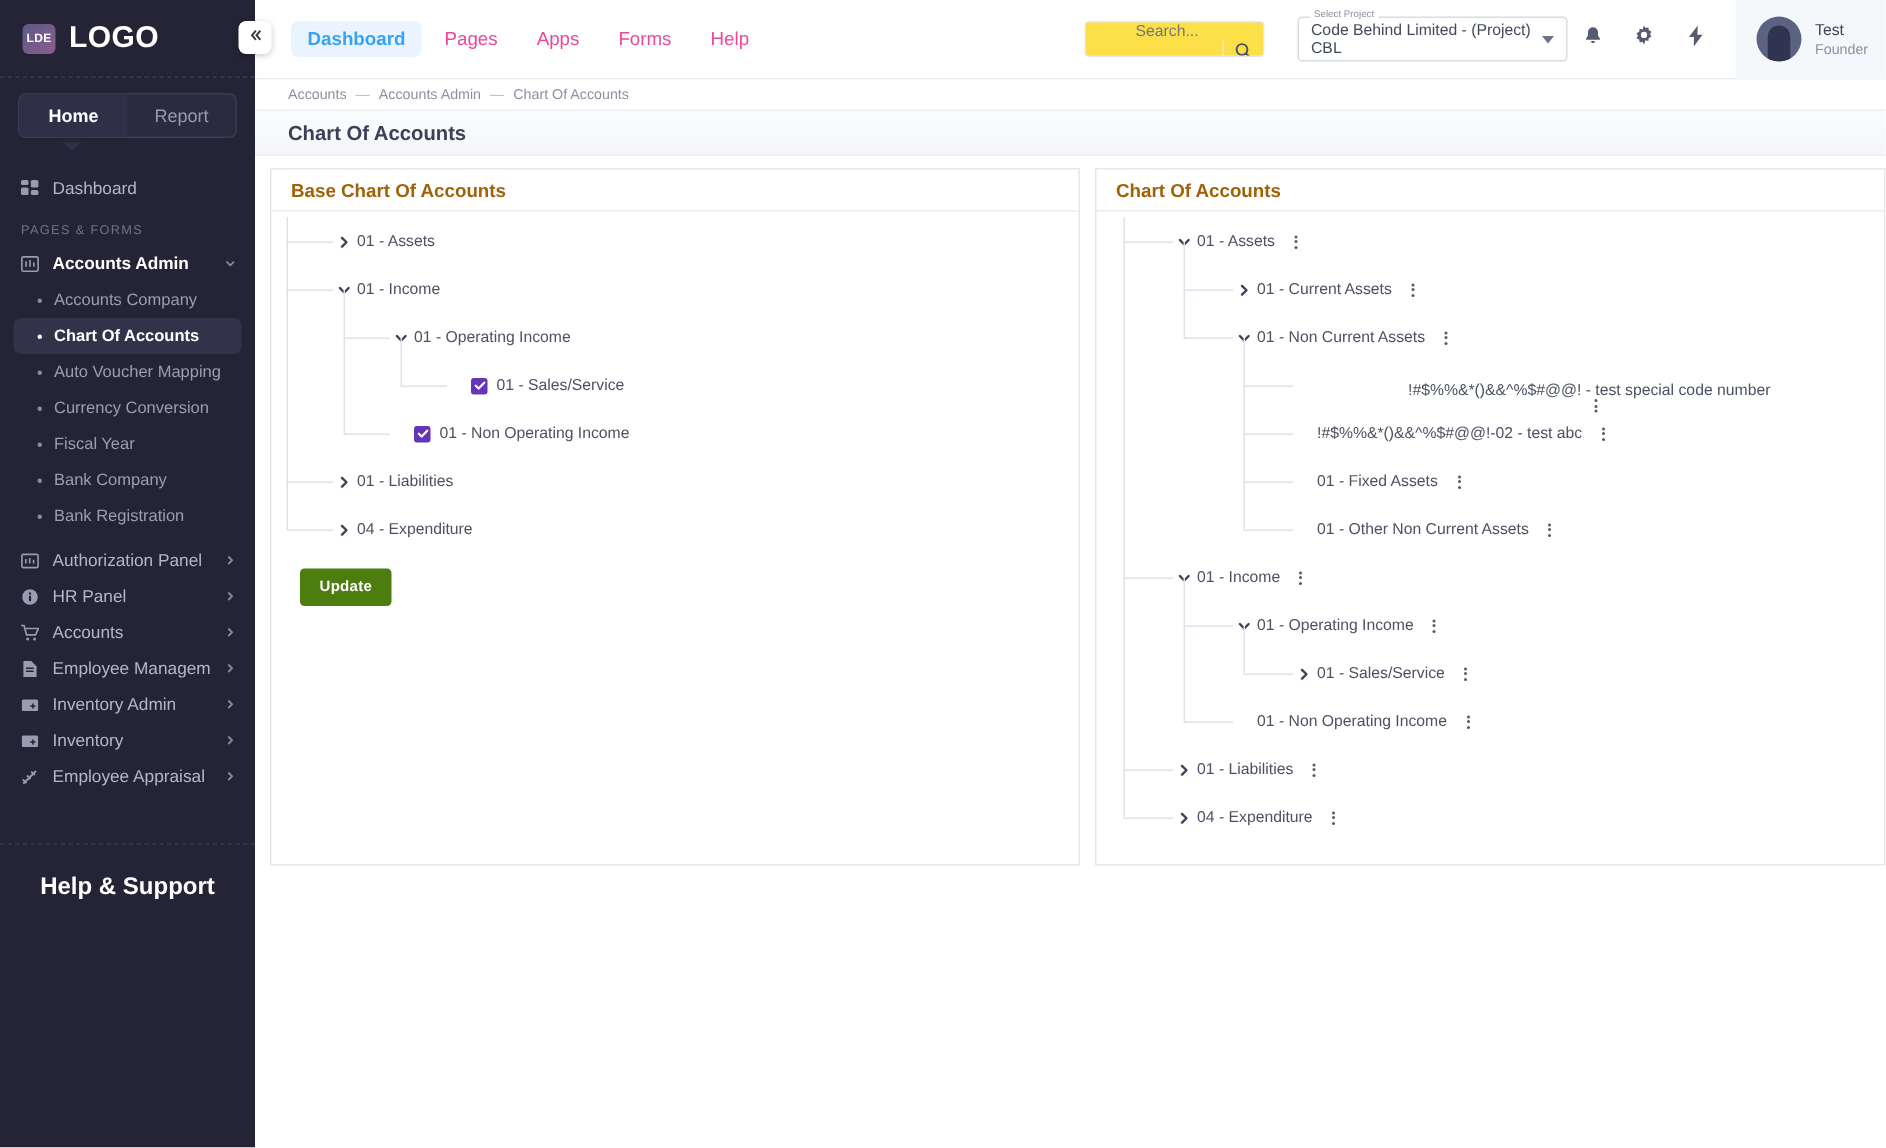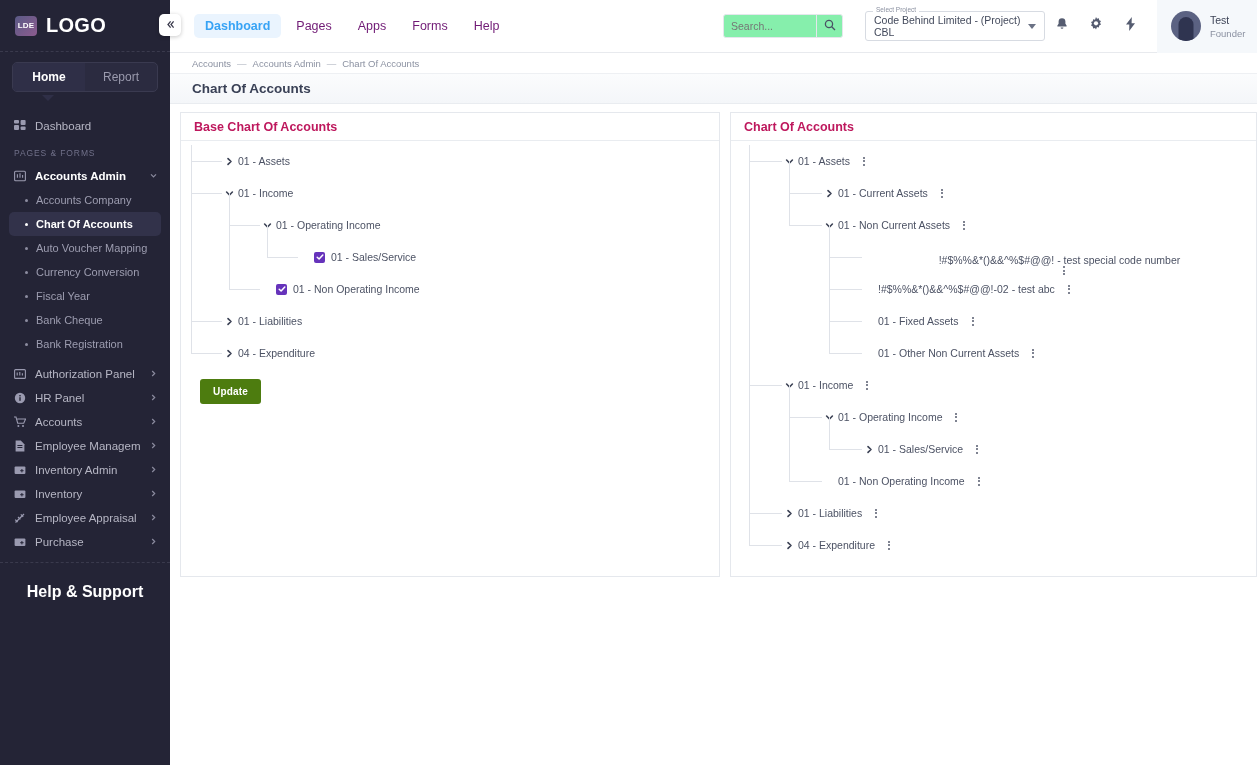--- a/index.html
+++ b/index.html
@@ -98,30 +98,31 @@
   
   #main { flex: 1; height: 765px; background: #ffffff; position: relative; }
 
   .topbar {
     height: 53px; display: flex; align-items: center;
     border-bottom: 1px solid #e8eaee;
     background: #fff;
   }
   .topnav { display:flex; align-items:center; gap: 4px; padding-left: 24px; }
   .topnav a {
-    font-size: 12.5px; color: #701a75; padding: 5px 11px; border-radius: 5px;
+    font-size: 12.5px; color: #ec4899; padding: 5px 11px; border-radius: 5px;
     text-decoration:none;
   }
   .topnav a.active { color: #37a3f5; background: #eaf4fe; font-weight:600; }
 
   .topright { margin-left:auto; display:flex; align-items:center; height:53px; }
   .searchbox {
     display:flex; align-items:flex-end; width: 120px; height: 24px;
     border: 1px solid #e4e7ec; border-radius: 3px; overflow:hidden;
-    background:#86efac;
+    background:#fde047;
+    flex-direction:column;
   }
   .searchbox input {
     border:0; outline:0; font-size:10.5px; color:#6d7384; padding: 0 7px;
     width: 92px; height: 100%; font-family: inherit; background:transparent;
   }
   .searchbox .sbtn {
     width: 27px; height: 100%; border-left: 1px solid #e4e7ec;
     display:flex; align-items:center; justify-content:center; color:#4a5164;
   }
 
@@ -174,21 +175,21 @@
   }
 
   .content { display:flex; gap: 10px; padding: 8px 10px 0 10px; }
 
   .card {
     border: 1px solid #e5e8ed; background:#fff;
     display:flex; flex-direction:column;
   }
   .card-hd {
     height: 28px; display:flex; align-items:center; padding-left: 13px;
-    font-size: 12.5px; font-weight: bold; color:#be185d;
+    font-size: 12.5px; font-weight: bold; color:#a16207;
     border-bottom: 1px solid #e9ecf0;
   }
   #card-left  { width: 540px; height: 465px; }
   #card-right { width: 527px; height: 465px; }
   .card-body { position: relative; flex:1; overflow:hidden; }
 
   
   .tree { position: relative; padding-top: 4px; }
   .tnode {
     position: relative;
@@ -291,21 +292,21 @@
         <div class="sub-item">
           <span class="dot"></span>
           <span>Currency Conversion</span>
         </div>
         <div class="sub-item">
           <span class="dot"></span>
           <span>Fiscal Year</span>
         </div>
         <div class="sub-item">
           <span class="dot"></span>
-          <span>Bank Cheque</span>
+          <span>Bank Company</span>
         </div>
         <div class="sub-item">
           <span class="dot"></span>
           <span>Bank Registration</span>
         </div>
       </div>
 
       <div style="height:6px"></div>
 
       <div class="nav-item">
@@ -411,35 +412,20 @@
             </svg>
         </span>
         <span class="lbl">Employee Appraisal</span>
         <span class="chev">
           <svg width="9" height="9" viewBox="0 0 9 9" fill="none" stroke="currentColor" stroke-width="1.2">
               <path d="M3.2 2L5.7 4.5 3.2 7"></path>
             </svg>
         </span>
       </div>
 
-      <div class="nav-item">
-        <span class="ic">
-          <svg width="12" height="12" viewBox="0 0 12 12" fill="currentColor">
-              <rect x="0.6" y="2.4" width="10.8" height="7.6" rx="1"></rect>
-              <rect x="7.4" y="5" width="1" height="3.4" fill="#242436"></rect>
-              <rect x="6.2" y="6.2" width="3.4" height="1" fill="#242436"></rect>
-            </svg>
-        </span>
-        <span class="lbl">Purchase</span>
-        <span class="chev">
-          <svg width="9" height="9" viewBox="0 0 9 9" fill="none" stroke="currentColor" stroke-width="1.2">
-              <path d="M3.2 2L5.7 4.5 3.2 7"></path>
-            </svg>
-        </span>
-      </div>
     </nav>
 
     <div class="help">Help &amp; Support</div>
   </aside>
 
   <div class="collapse-btn">
     <span>
       <svg width="11" height="11" viewBox="0 0 11 11" fill="none" stroke="currentColor" stroke-width="1.3">
         <path d="M5.6 2.4L3 5.5l2.6 3.1M8.6 2.4L6 5.5l2.6 3.1"></path>
       </svg>

